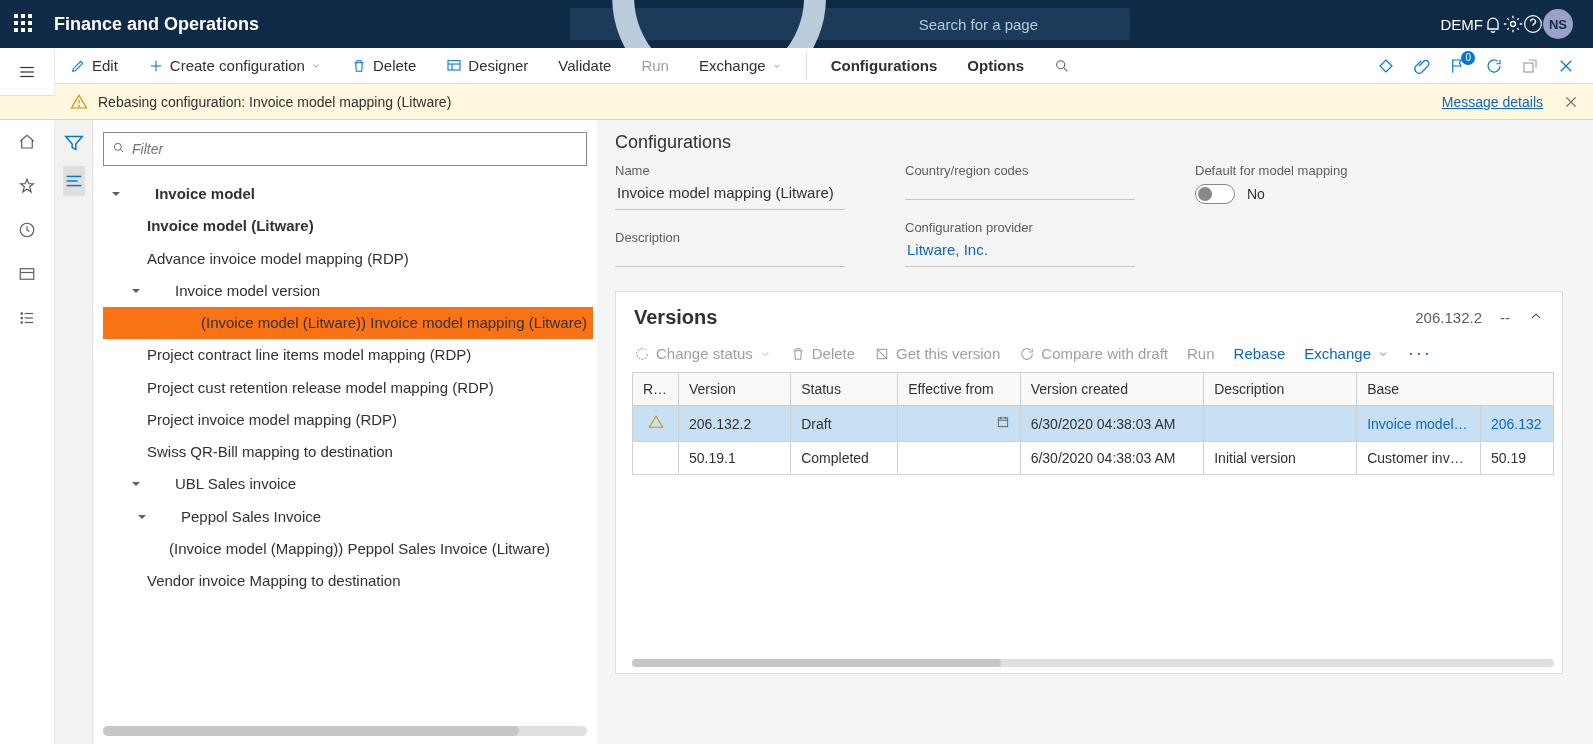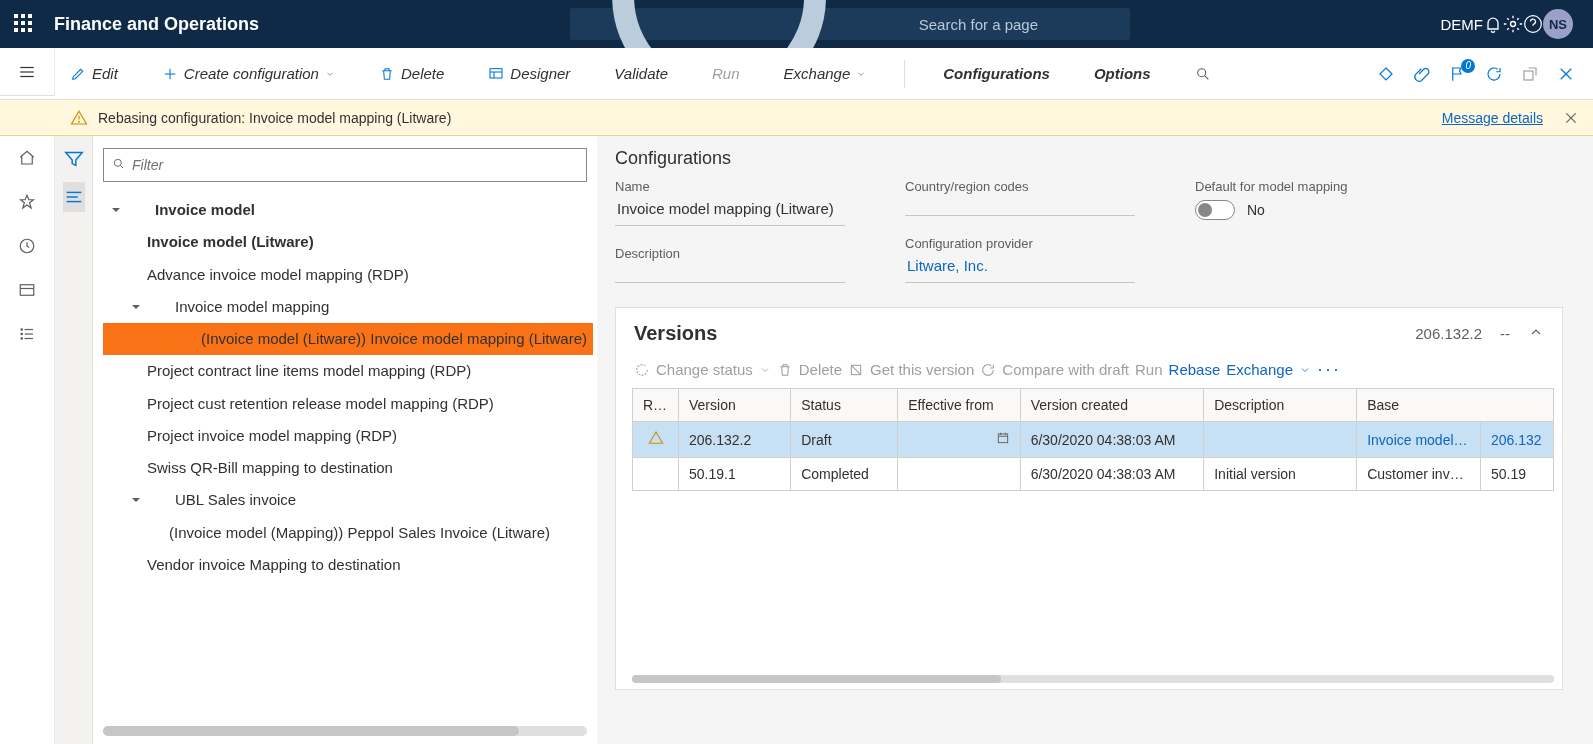--- a/index.html
+++ b/index.html
@@ -12,21 +12,21 @@
   .header .waffle span { background: #fff; }
   .header-title { font-size: 18px; font-weight: 600; }
   .header-search { flex: 0 0 560px; margin: 0 auto; height: 32px; background: #1c3b5a; border-radius: 3px; display: flex; align-items: center; padding: 0 12px; color: #bcd; }
   .header-search input { flex: 1; background: transparent; border: 0; color: #bef264; outline: none; font-size: 15px; margin-left: 8px; }
   .header-search input::placeholder { color: #b8c9da; }
   .header-right { display: flex; align-items: center; padding-right: 6px; justify-content: flex-end; }
   .header-right .hicon { width: 20px; height: 20px; display:flex; align-items:center; justify-content:center; color:#fff; cursor:pointer; }
   .avatar { width: 30px; height: 30px; border-radius: 50%; background: #9aa0c7; color: #0e2a47; font-weight:600; display:flex; align-items:center; justify-content:center; font-size:13px;}
 
   
-  .cmdbar { height: 52px; border-bottom: 1px solid #e1dfdd; display:flex; align-items:center; padding: 0 14px 0 60px; gap: 24px; background:#fff; flex:0 0 auto;font-style:italic; }
+  .cmdbar { height: 36px; border-bottom: 1px solid #e1dfdd; display:flex; align-items:center; padding: 0 14px 0 60px; gap: 10px; background:#fff; flex:0 0 auto; }
   .cmdbar .cmd { display:flex; align-items:center; gap:6px; padding: 6px 10px; color:#323130; cursor:pointer; font-size:15px; }
   .cmdbar .cmd.disabled { color:#a19f9d; cursor:default; }
   .cmdbar .cmd .i { width:16px; height:16px; color:#0078d4; display:flex; align-items:center; justify-content:center;}
   .cmdbar .cmd .chev { width:10px; color:#605e5c; }
   .cmdbar .sep { width:1px; height:28px; background:#e1dfdd; margin: 0 4px; }
   .cmdbar .cmd.bold { font-weight:600; }
   .cmdbar .spacer { flex:1; }
   .cmdbar .rightcmds { display:flex; align-items:center; gap:18px; padding-right:4px;}
   .rightcmds .ricon { width:18px; height:18px; color:#0078d4; cursor:pointer; position:relative; display:flex; align-items:center; justify-content:center;}
   .badge { position:absolute; top:-6px; right:-8px; background:#0078d4; color:#fff; border-radius:8px; font-size:10px; padding:0 4px; line-height:14px;}
@@ -85,21 +85,21 @@
   .toggle-row { display:flex; align-items:center; gap:12px;}
   .toggle { width:40px; height:20px; border-radius:10px; background:#fff; border:1px solid #8a8886; position:relative;}
   .toggle .knob { position:absolute; width:14px; height:14px; border-radius:50%; background:#8a8886; top:2px; left:2px;}
 
   .versions-card { background:#fff; margin: 20px 30px 10px 0; border:1px solid #e1dfdd; display:flex; flex-direction:column; }
   .versions-head { display:flex; align-items:center; padding: 14px 18px; }
   .versions-head h3 { font-size:20px; font-weight:700; }
   .versions-head .right { margin-left:auto; display:flex; align-items:center; gap:18px; color:#605e5c; font-size:15px;}
   .versions-head .chevup { color:#605e5c; }
 
-  .versions-toolbar { display:flex; align-items:center; gap: 6px; padding: 0 18px 8px; }
+  .versions-toolbar { display:flex; align-items:center; gap: 19px; padding: 0 18px 8px; }
   .versions-toolbar .vcmd { display:flex; align-items:center; gap:6px; color:#a19f9d; font-size:15px; cursor:default;}
   .versions-toolbar .vcmd.enabled { color:#0d66c2; cursor:pointer;}
   .versions-toolbar .more { color:#0d66c2; font-size:18px; letter-spacing:2px; cursor:pointer;}
   .versions-toolbar .vi { width:16px; height:16px;}
 
   table.vgrid { border-collapse: collapse; width: calc(100% - 0px); margin: 0 0 0 0; font-size:14px;}
   .vgrid th, .vgrid td { border:1px solid #d2d0ce; padding: 8px 10px; text-align:left; font-weight:400; white-space:nowrap; overflow:hidden; text-overflow:ellipsis;}
   .vgrid th { background:#faf9f8; color:#323130; }
   .vgrid tr.sel td { background:#c7e0f4; }
   .vgrid .linkcell { color:#0d66c2; cursor:pointer;}
@@ -361,21 +361,21 @@
           </div>
         <div class="node ind1">
             <span>Advance invoice model mapping (RDP)</span>
           </div>
         <div class="node ind1c">
             <span class="caret">
               <svg viewBox="0 0 24 24" width="12">
                 <polyline points="4 8 12 16 20 8" fill="currentColor" stroke="none"></polyline>
               </svg>
             </span>
-            <span>Invoice model mapping</span>
+            <span>Invoice model version</span>
           </div>
         <div class="node ind2 selected">
             <span class="warn-tri"><svg viewBox="0 0 24 24">
                 <path d="M12 3 L22 20 H2 Z"></path>
               </svg></span>
             <span>(Invoice model (Litware)) Invoice model mapping (Litware)</span>
           </div>
         <div class="node ind1">
             <span>Project contract line items model mapping (RDP)</span>
           </div>
@@ -388,20 +388,28 @@
         <div class="node ind1">
             <span>Swiss QR-Bill mapping to destination</span>
           </div>
         <div class="node ind1c">
             <span class="caret">
               <svg viewBox="0 0 24 24" width="12">
                 <polyline points="4 8 12 16 20 8" fill="currentColor" stroke="none"></polyline>
               </svg>
             </span>
             <span>UBL Sales invoice</span>
+          </div>
+        <div class="node ind2c">
+            <span class="caret">
+              <svg viewBox="0 0 24 24" width="12">
+                <polyline points="4 8 12 16 20 8" fill="currentColor" stroke="none"></polyline>
+              </svg>
+            </span>
+            <span>Peppol Sales Invoice</span>
           </div>
         <div class="node ind3">
             <span>(Invoice model (Mapping)) Peppol Sales Invoice (Litware)</span>
           </div>
         <div class="node ind1">
             <span>Vendor invoice Mapping to destination</span>
           </div>
       </div>
       <div style="flex:1"></div>
       <div class="hscroll">

